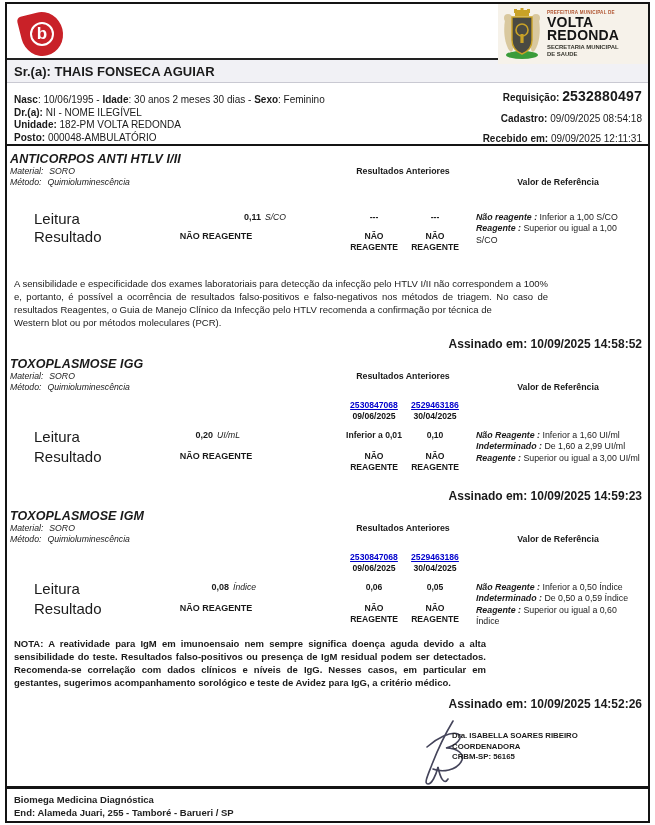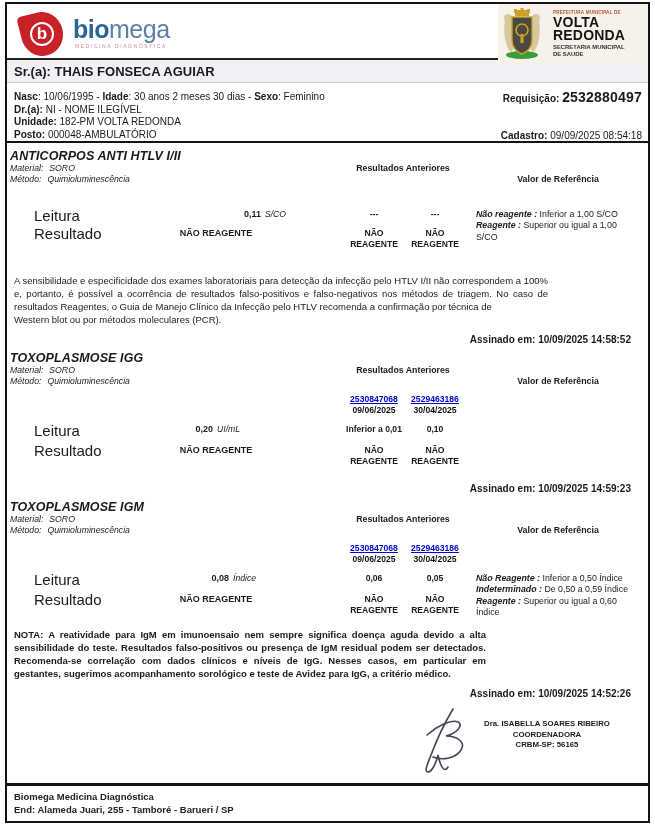--- a/index.html
+++ b/index.html
@@ -13,38 +13,38 @@
   .brand { position:absolute; left:14px; top:4px; display:flex; align-items:center; gap:8px; }
   .drop { position:relative; width:44px; height:50px; }
   .drop .blob { position:absolute; left:0; top:4px; width:42px; height:44px; background:#c92128; border-radius:12% 58% 58% 58%; transform:rotate(-14deg); }
   .drop .ring { position:absolute; left:9px; top:14px; width:24px; height:24px; border:2.5px solid #fff; border-radius:50%; display:flex; align-items:center; justify-content:center; }
   .drop .ring span { color:#fff; font-weight:bold; font-size:17px; line-height:1; transform:translateY(-1px); }
   .brandtext .line1 { font-size:25px; line-height:1; letter-spacing:-0.5px; }
   .brandtext .bio { color:#2c6496; font-weight:bold; }
   .brandtext .mega { color:#5b82a6; }
   .brandtext .tag { font-size:5px; letter-spacing:1.6px; color:#c98f92; margin-top:1px; margin-left:2px; }
 
-  .muni { position:absolute; right:0; top:0; width:150px; height:60px; background:#f6f2ea; display:flex; align-items:center; gap:10px; padding:2px 3px; }
+  .muni { position:absolute; right:0; top:0; width:150px; height:60px; background:#f6f2ea; display:flex; align-items:center; gap:4px; padding:2px 3px; }
   .muni svg { flex:0 0 42px; }
   .munitext { display:flex; flex-direction:column; }
   .muni .pref { font-size:4.6px; font-weight:bold; color:#b0532f; letter-spacing:0.2px; margin-bottom:1px; }
   .muni .city { font-size:14px; font-weight:900; color:#141414; line-height:0.92; letter-spacing:0.2px; }
   .muni .sec { font-size:5.9px; font-weight:bold; color:#33332b; line-height:1.15; margin-top:2px; }
 
   
   .pbar { border-top:2px solid #222; border-bottom:1px solid #c9c9d2; background:#f1f1f5; padding:4px 7px 3px 7px; font-size:13px; font-weight:bold; flex:0 0 auto; }
 
   
   .info { display:flex; padding:5px 5px 0 7px; flex:1 0 auto;align-items:flex-end; }
   .info .left { flex:1; font-size:10px; line-height:12.5px; }
   .info b { font-weight:bold; }
   .info .right { width:260px; text-align:right; padding-right:1px; }
   .reqline { font-size:10px; font-weight:bold; }
   .reqline .reqnum { font-size:14px; letter-spacing:0.2px; }
-  .dtline { font-size:10px; margin-top:25px; }
+  .dtline { font-size:10px; margin-top:9px; }
   .dtline b { font-weight:bold; }
 
   
   .rbox { border-top:2px solid #141414; border-bottom:3px solid #141414; height:645px; flex:0 0 645px; display:flex; flex-direction:column; overflow:hidden; }
 
   .tgrid { display:grid; grid-template-columns:136px 140px 56px 64px 58px 12px 164px; padding:0 3px 0 3px; }
   .gc1 { grid-column:1; } .gc2 { grid-column:2; } .gc4 { grid-column:4; } .gc5 { grid-column:5; } .gc7 { grid-column:7; }
   .gr1 { grid-row:1; } .gr2 { grid-row:2; } .gr3 { grid-row:3; } .gr4 { grid-row:4; }
   .span12 { grid-column:1 / span 2; }
   .span45 { grid-column:4 / span 2; }
@@ -69,46 +69,42 @@
   .s2 .val { padding-right:30px; }
   .res { font-size:9px; font-weight:bold; text-align:center; padding-top:6px; }
   .prev { font-size:8.6px; font-weight:bold; text-align:center; line-height:11px; }
   .prevres { padding-top:6px; }
   .refblock { grid-row:1 / span 3; font-size:8.8px; line-height:11.3px; }
   .refitem { display:block; }
   .refitem b { font-weight:bold;font-style:italic; }
 
   .note { font-size:9.5px; line-height:13px; text-align:justify; white-space:pre-line; margin:24px 0 0 7px; width:534px; }
   .note.bold { font-weight:bold; width:472px; margin-top:10px; }
-  .signedline { font-size:10px; font-weight:bold; text-align:right; padding-right:17px; margin-top:8px; }
+  .signedline { font-size:12px; font-weight:bold; text-align:right; padding-right:6px; margin-top:8px; }
 
   .sigrow { position:relative; height:78px; margin-top:4px; }
   .sigrow svg.scrawl { position:absolute; left:408px; top:2px; }
-  .docblock { position:absolute; right:6px; top:16px; width:190px; text-align:center; font-size:7.8px; font-weight:bold; line-height:10.5px; }
+  .docblock { position:absolute; right:6px; top:16px; width:190px; font-size:7.8px; font-weight:bold; line-height:10.5px; }
 
   
   .footer { padding:5px 7px; font-size:9.5px; line-height:12.5px; color:#222;font-weight:bold; }
 </style>
 </head>
 <body>
 
 <div class="page">
   <div class="frame">
 
     <div class="hdr">
       <div class="brand">
         <div class="drop">
           <div class="blob"></div>
           <div class="ring">
               <span>b</span>
             </div>
-        </div>
-        <div class="brandtext">
-          <div class="line1"><span class="bio">bio</span><span class="mega">mega</span></div>
-          <div class="tag">MEDICINA DIAGNÓSTICA</div>
         </div>
       </div>
 
       <div class="muni">
         <svg width="42" height="52" viewBox="0 0 42 52">
           <ellipse cx="21" cy="47" rx="16" ry="4" fill="#3a9c3a"></ellipse>
           <rect x="14" y="2" width="14" height="6" fill="#c9a227"></rect>
           <rect x="13" y="1" width="3" height="4" fill="#c9a227"></rect>
           <rect x="19.5" y="0" width="3" height="4" fill="#c9a227"></rect>
           <rect x="26" y="1" width="3" height="4" fill="#c9a227"></rect>
@@ -137,20 +133,21 @@
     <div class="info">
       <div class="left">
         <div><b>Nasc</b><span>: 10/06/1995 - </span><b>Idade</b><span>: 30 anos 2 meses 30 dias  - </span><b>Sexo</b><span>: Feminino</span></div>
         <div><b>Dr.(a):</b> <span>NI - NOME ILEGÍVEL</span></div>
         <div><b>Unidade:</b> <span>182-PM VOLTA REDONDA</span></div>
         <div><b>Posto:</b> <span>000048-AMBULATÓRIO</span></div>
       </div>
       <div class="right">
         <div class="reqline"><span>Requisição:</span> <span class="reqnum">2532880497</span></div>
         <div class="dtline"><b>Cadastro:</b> <span>09/09/2025 08:54:18</span></div>
+        <div class="dtline"><b>Recebido em:</b> <span>09/09/2025 12:11:31</span></div>
       </div>
     </div>
 
     <div class="rbox">
 
       <section class="s0">
         <div class="tgrid">
           <div class="span12 gr1 ttitle">ANTICORPOS ANTI HTLV I/II</div>
           <div class="span12 gr2 mline"><span class="ml">Material:</span><span>SORO</span></div>
           <div class="span45 gr2 rahead">Resultados Anteriores</div>
@@ -195,20 +192,25 @@
         </div>
         <div class="tgrid vrow">
           <span class="gc1 gr1 lbl">Leitura</span>
           <span class="gc2 gr1 val"><b>0,20</b><i>UI/mL</i></span>
           <span class="gc4 gr1 prev">Inferior a 0,01</span>
           <span class="gc5 gr1 prev">0,10</span>
           <span class="gc1 gr2 lbl" style="padding-top:8px;">Resultado</span>
           <span class="gc2 gr2 res" style="padding-top:8px;">NÃO REAGENTE</span>
           <span class="gc4 gr2 prev" style="padding-top:8px;">NÃO REAGENTE</span>
           <span class="gc5 gr2 prev" style="padding-top:8px;">NÃO REAGENTE</span>
+          <div class="refblock gc7">
+            <span class="refitem"><b>Não Reagente :</b><span> Inferior a 1,60 UI/ml</span></span>
+            <span class="refitem"><b>Indeterminado :</b><span> De 1,60 a 2,99 UI/ml</span></span>
+            <span class="refitem"><b>Reagente :</b><span> Superior ou igual a 3,00 UI/ml</span></span>
+          </div>
         </div>
         <div class="signedline" style="margin-top:16px;">Assinado em: 10/09/2025 14:59:23</div>
       </section>
 
       <section class="s2">
         <div class="tgrid">
           <div class="span12 gr1 ttitle">TOXOPLASMOSE IGM</div>
           <div class="span12 gr2 mline"><span class="ml">Material:</span><span>SORO</span></div>
           <div class="span45 gr2 rahead">Resultados Anteriores</div>
           <div class="span12 gr3 mline"><span class="ml">Método:</span><span>Quimioluminescência</span></div>

